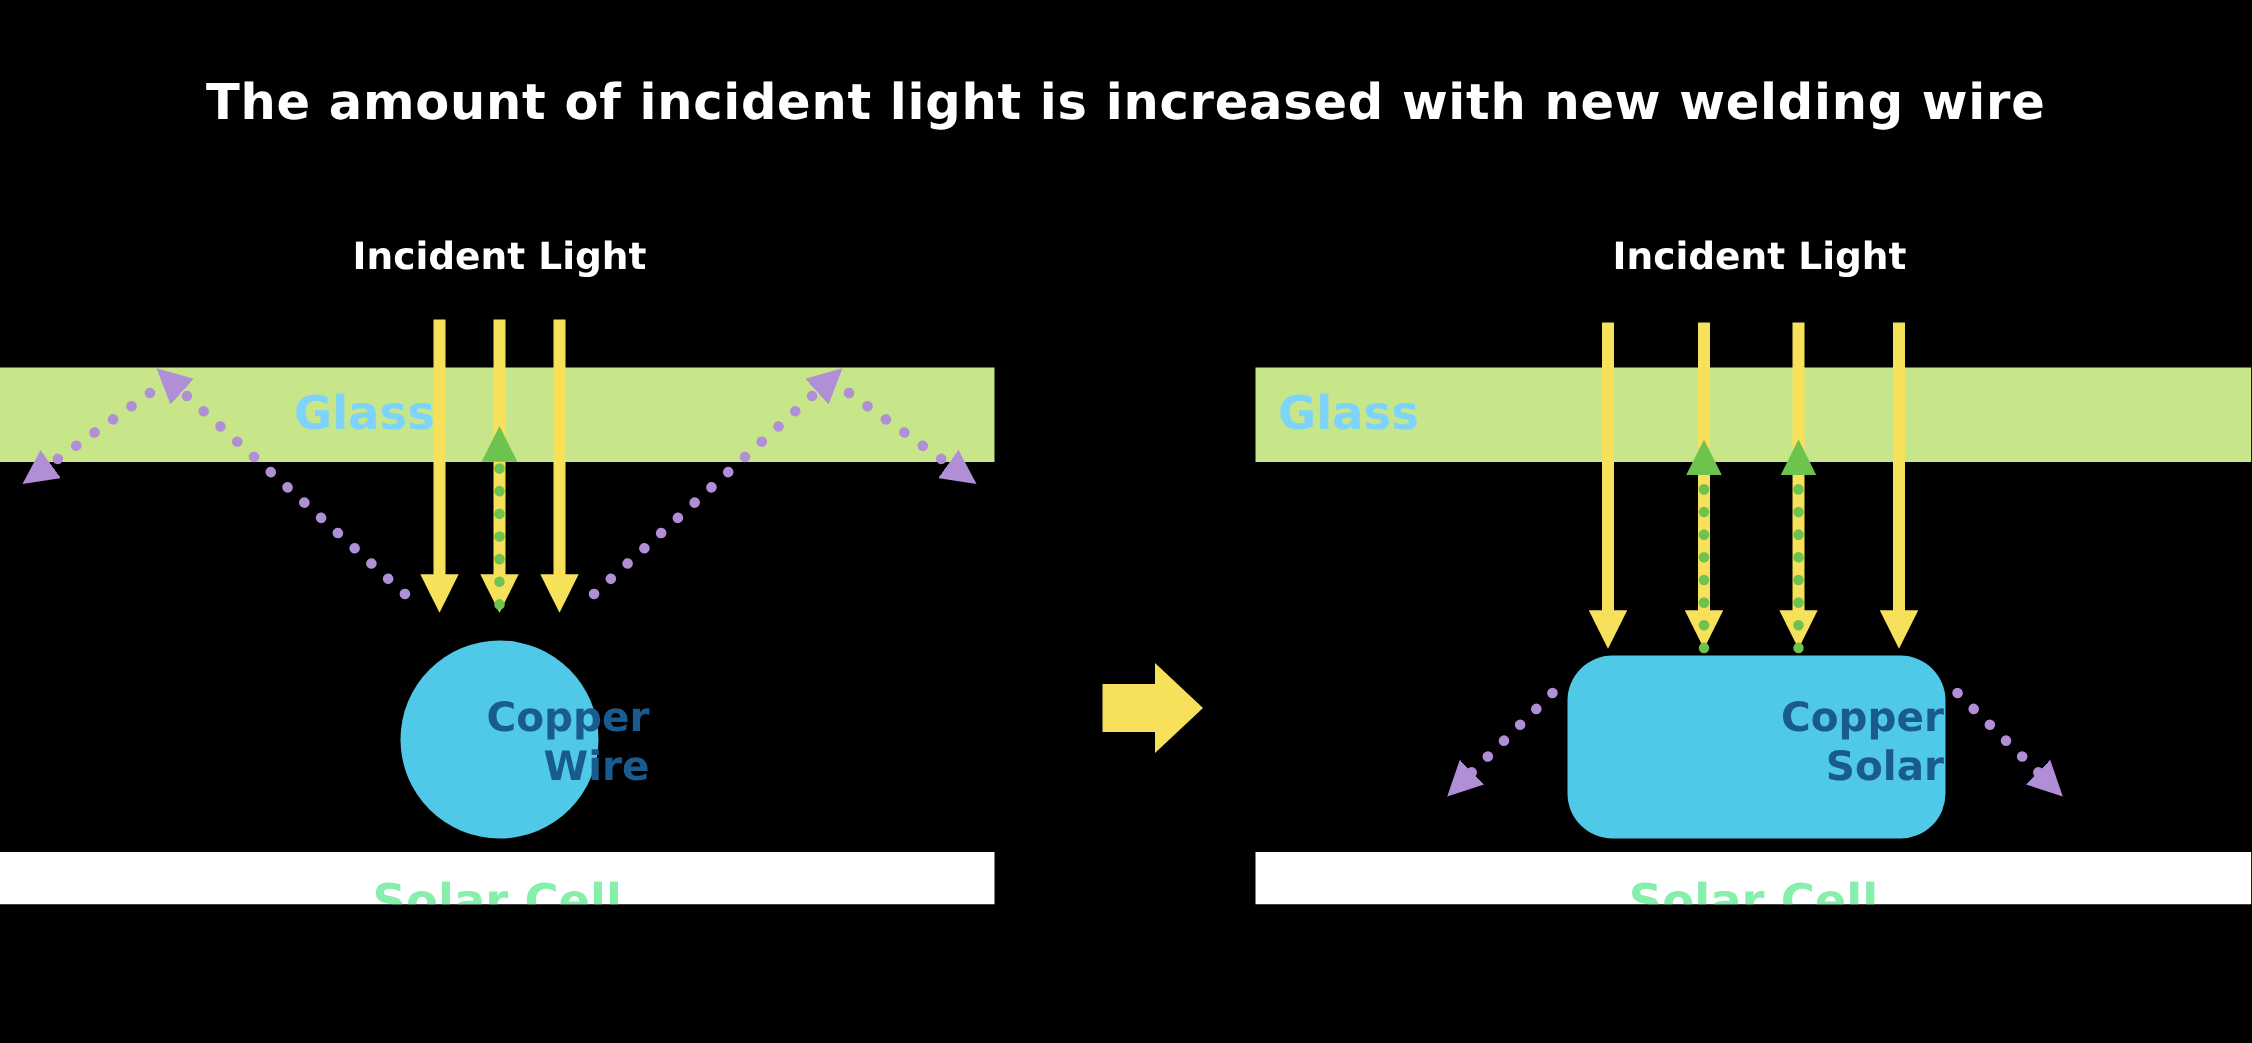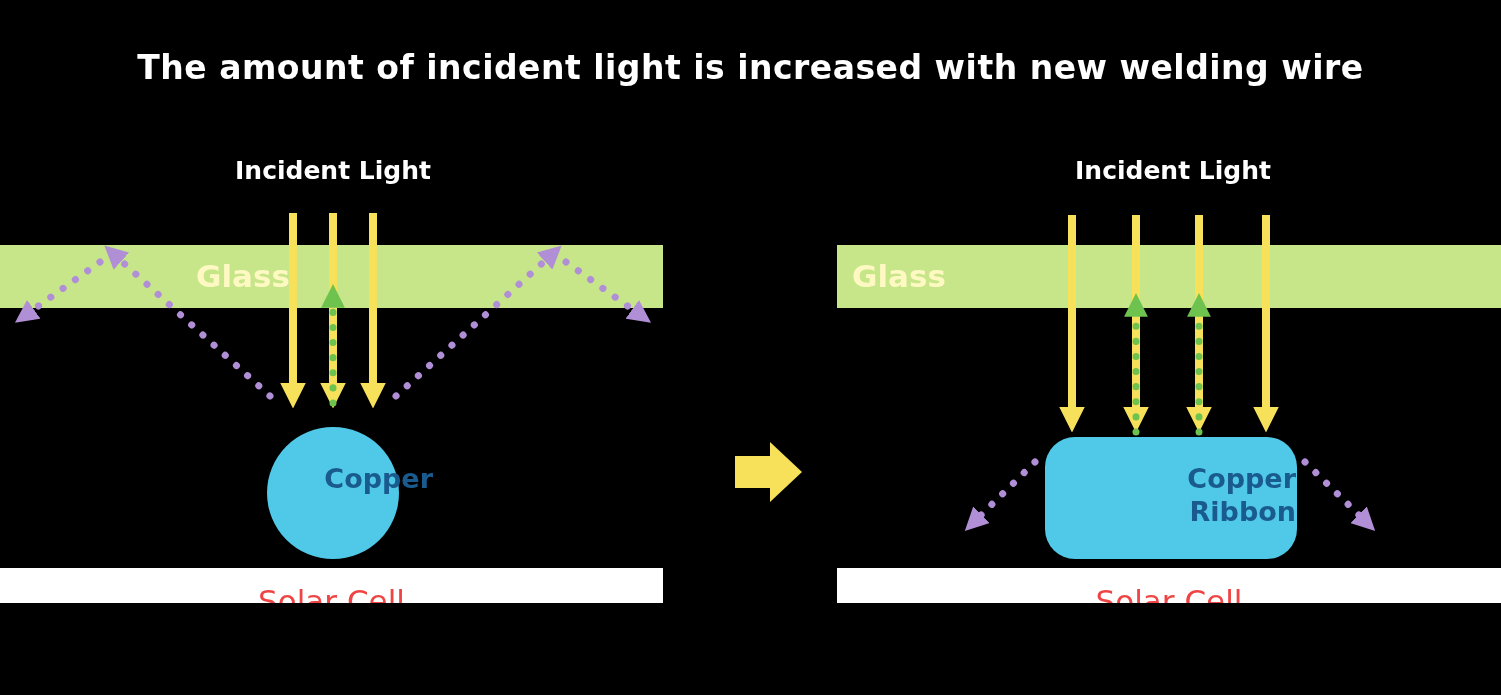--- a/index.html
+++ b/index.html
@@ -29,37 +29,37 @@
   .incident-label {
     top: 156px;
     width: 500px;
     text-align: center;
     color: #ffffff;
     font-size: 25px;
     font-weight: 600;
   }
   .glass-label {
     top: 258px;
-    color: #fef9c3;
+    color: #7dd3fc;
     font-size: 31px;
     font-weight: 600;
   }
   .conductor-label {
     text-align: right;
     color: #1a5b8f;
     font-size: 27px;
     font-weight: 600;
     line-height: 33px;
   }
   .solarcell-label {
     top: 583px;
     text-align: center;
-    color: #ef4444;
+    color: #86efac;
     font-size: 31px;
-    font-weight: 400;
+    font-weight: 700;
   }
   svg#diagram-svg {
     position: absolute;
     top: 0;
     left: 0;
   }
 </style>
 </head>
 <body>
 
@@ -115,24 +115,25 @@
     <line x1="1136" y1="432" x2="1136" y2="312" stroke="#6ec24e" stroke-width="7" stroke-linecap="round" stroke-dasharray="0.1 15" marker-end="url(#arrow-green)"></line>
     <line x1="1199" y1="432" x2="1199" y2="312" stroke="#6ec24e" stroke-width="7" stroke-linecap="round" stroke-dasharray="0.1 15" marker-end="url(#arrow-green)"></line>
   </svg>
 
   <div class="abs title">The amount of incident light is increased with new welding wire</div>
 
   <div class="abs incident-label" style="left:83px;">Incident Light</div>
   <div class="abs glass-label" style="left:196px;">Glass</div>
   <div class="abs conductor-label" style="left:233px; top:462px; width:200px;">
     <div>Copper</div>
+    <div>Wire</div>
   </div>
   <div class="abs solarcell-label" style="left:0px; width:663px;">Solar Cell</div>
 
   <div class="abs incident-label" style="left:923px;">Incident Light</div>
   <div class="abs glass-label" style="left:852px;">Glass</div>
   <div class="abs conductor-label" style="left:1046px; top:462px; width:250px;">
     <div>Copper</div>
-    <div>Ribbon</div>
+    <div>Solar</div>
   </div>
   <div class="abs solarcell-label" style="left:837px; width:664px;">Solar Cell</div>
 
 </div>
 
 </body></html>

